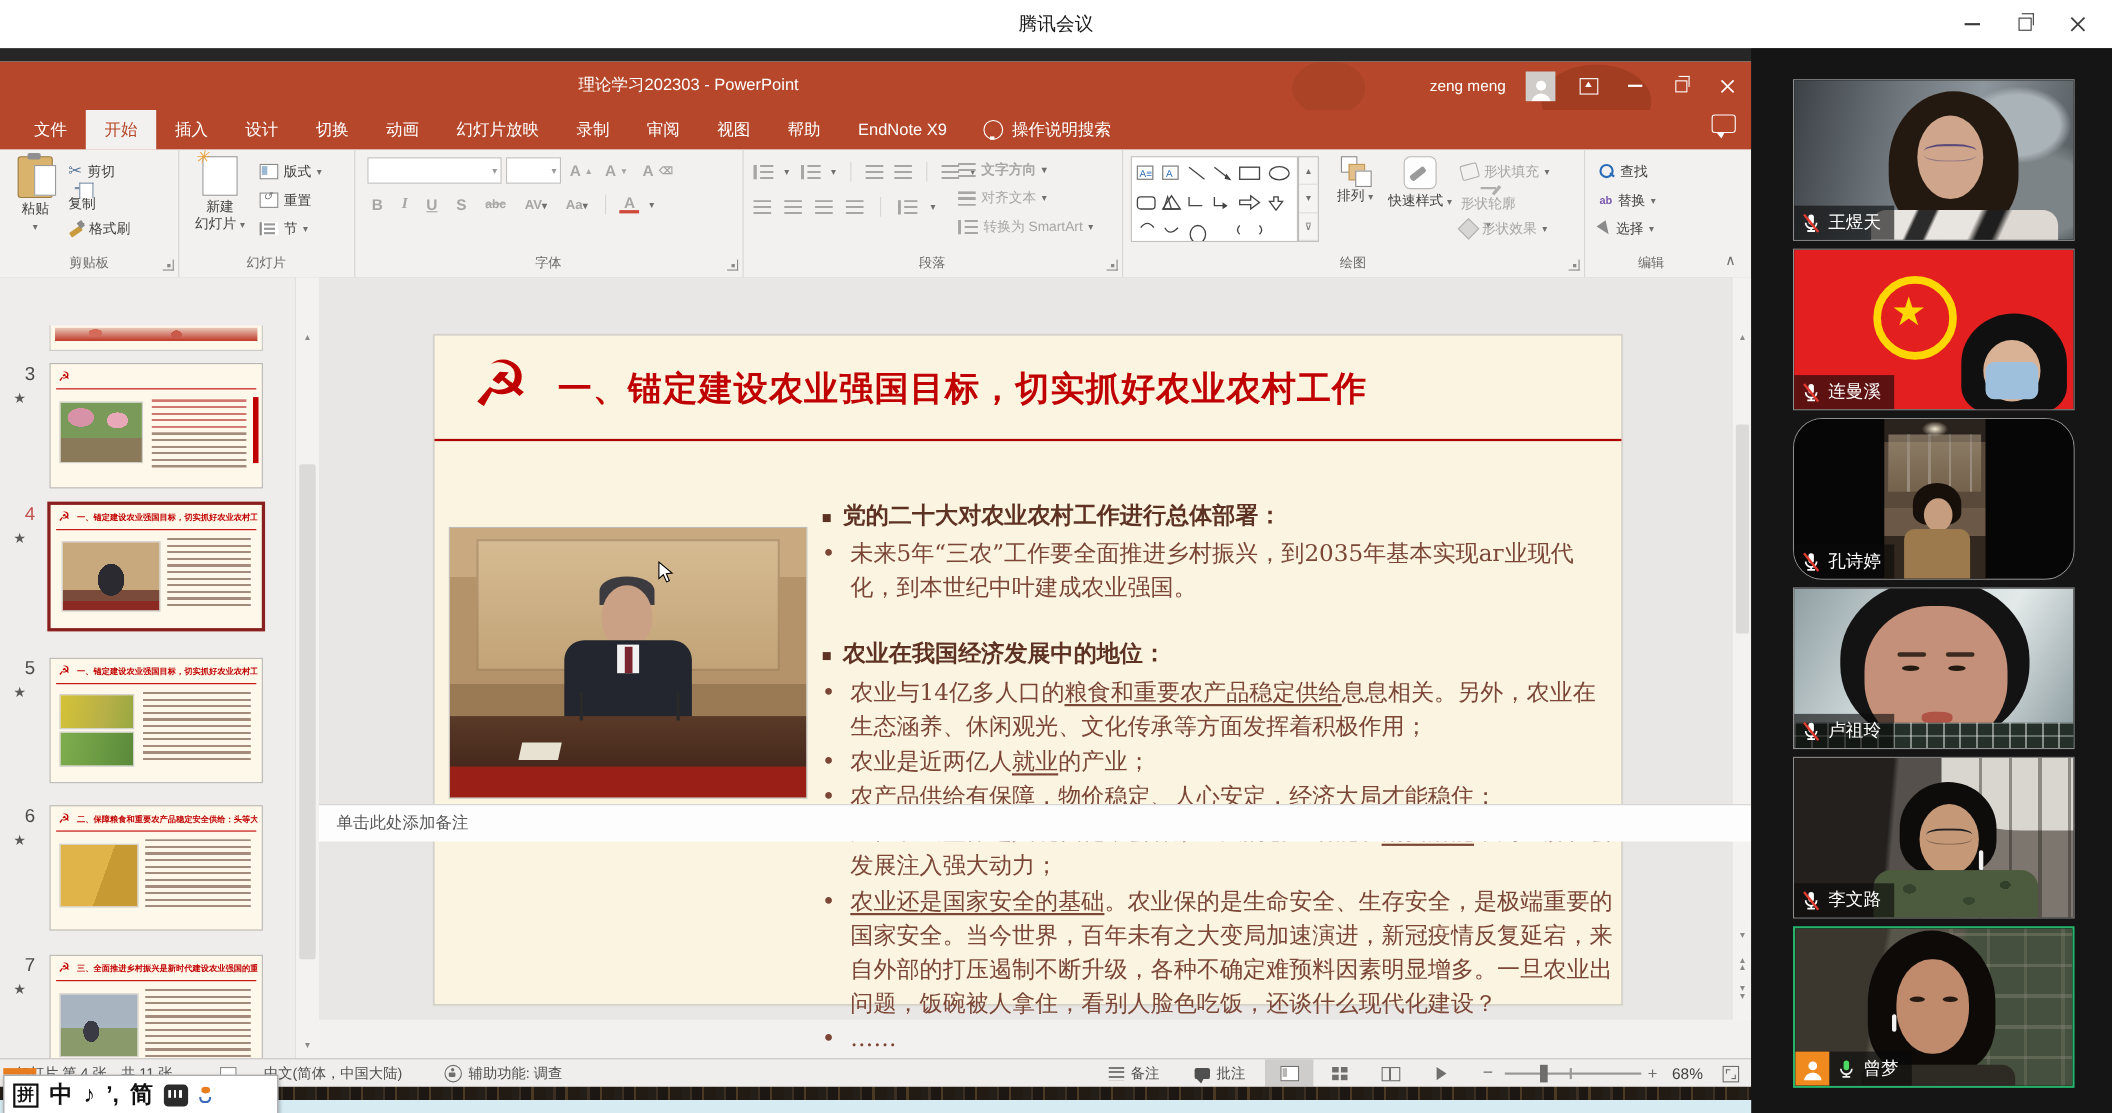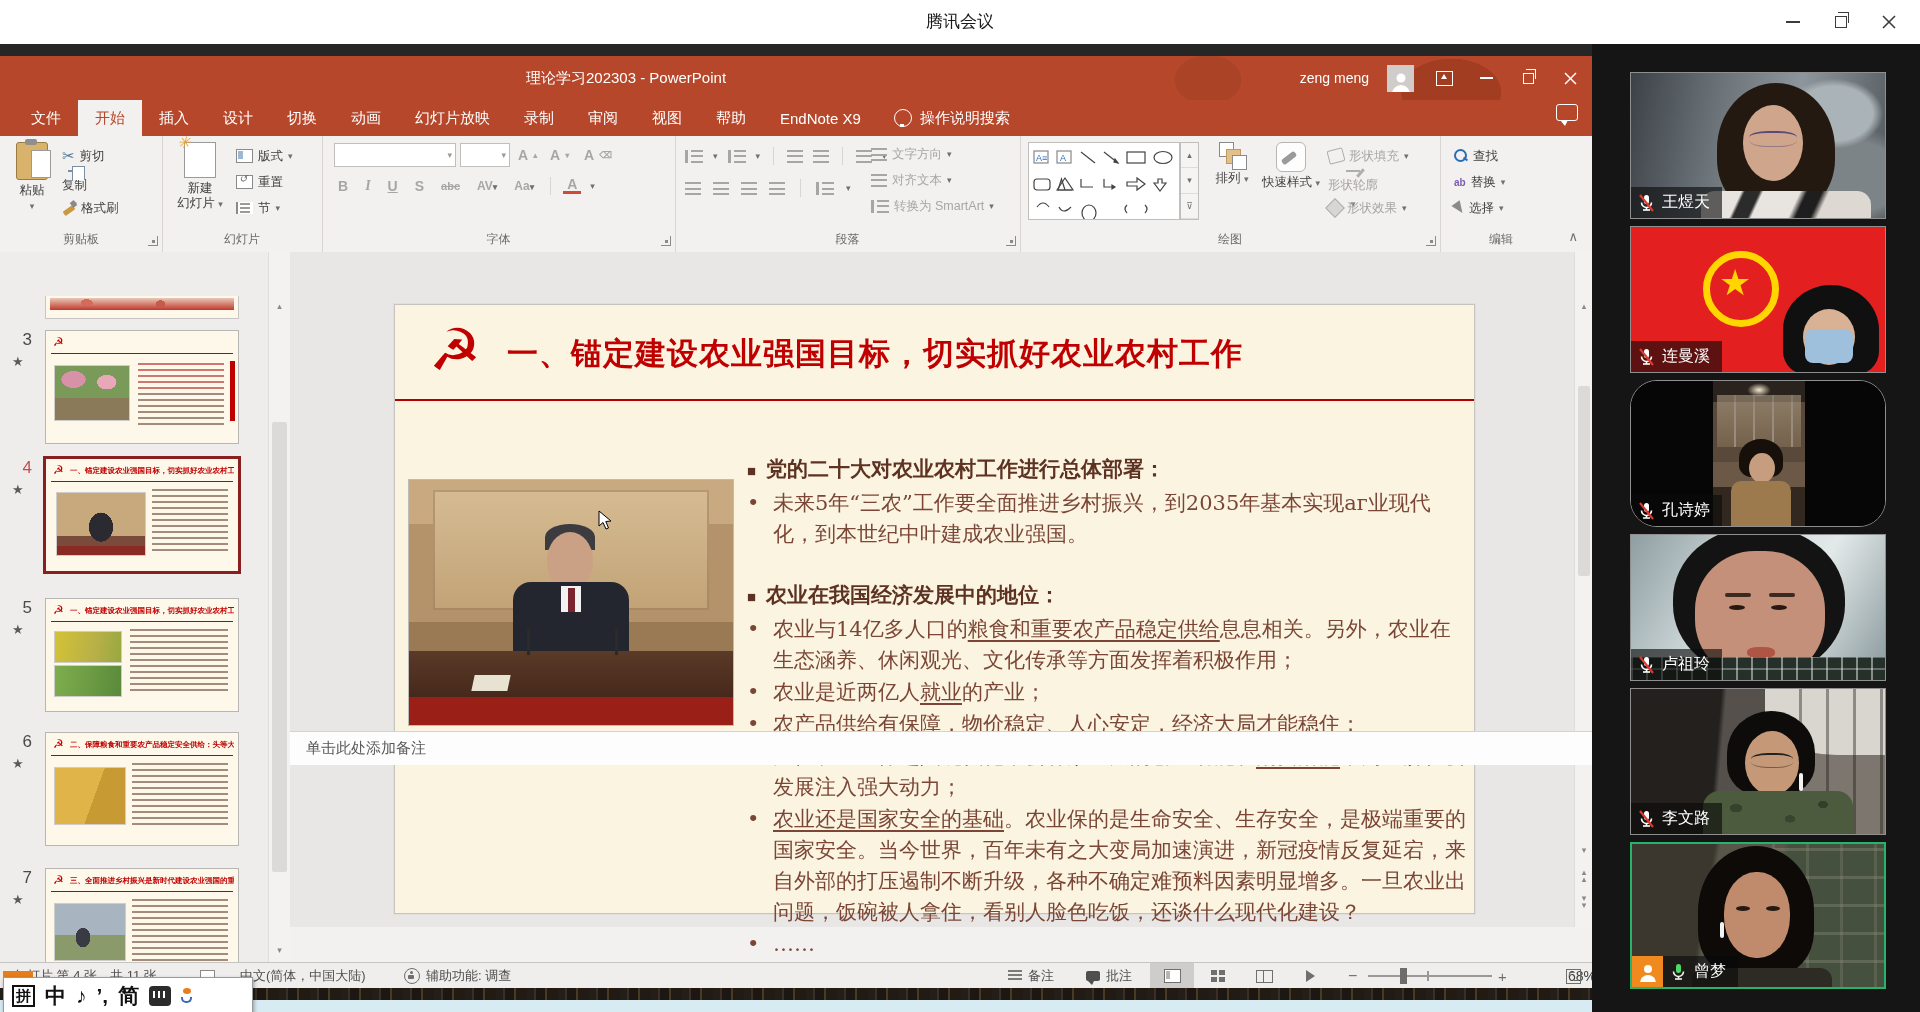--- a/index.html
+++ b/index.html
@@ -450,21 +450,21 @@
         </div>
         <div class="smallrow" style="left:10px;top:40px;gap:12px;">
           <i class="li"></i>
           <i class="li"></i>
           <i class="li"></i>
           <i class="li"></i>
           <span class="vsep"></span>
           <i class="li b"></i>
             <span class="caret">▾</span>
         </div>
-        <div class="smallrow gray" style="left:196px;top:6px;">
+        <div class="smallrow gray" style="left:196px;top:6px;font-weight:bold;">
             <i class="li"></i>
             <span>文字方向</span>
             <span class="caret">▾</span>
           </div>
         <div class="smallrow gray" style="left:196px;top:32px;">
             <i class="li"></i>
             <span>对齐文本</span>
             <span class="caret">▾</span>
           </div>
         <div class="smallrow gray" style="left:196px;top:58px;">
@@ -727,21 +727,21 @@
           <i class="vb-read"></i>
         </div>
       <div class="viewbtn" style="left:1288px;">
           <i class="vb-show"></i>
         </div>
       <div class="zlabel" style="left:1348px;font-size:16px;color:#6f6f6f;">−</div>
       <div class="zoomtrack"></div>
       <div class="zoomtick"></div>
       <div class="zoomthumb"></div>
       <div class="zlabel" style="left:1498px;font-size:15px;color:#6f6f6f;">+</div>
-      <div class="zlabel" style="left:1568px;">68%</div>
+      <div class="zlabel" style="left:1520px;">68%</div>
       <div class="zlabel" style="left:1566px;">
           <i class="ic-fit"></i>
         </div>
     </div>
   </div>
 
   <div class="wallstrip"></div>
   <div class="bluestrip"></div>
   <div class="taskdock"></div>
 

